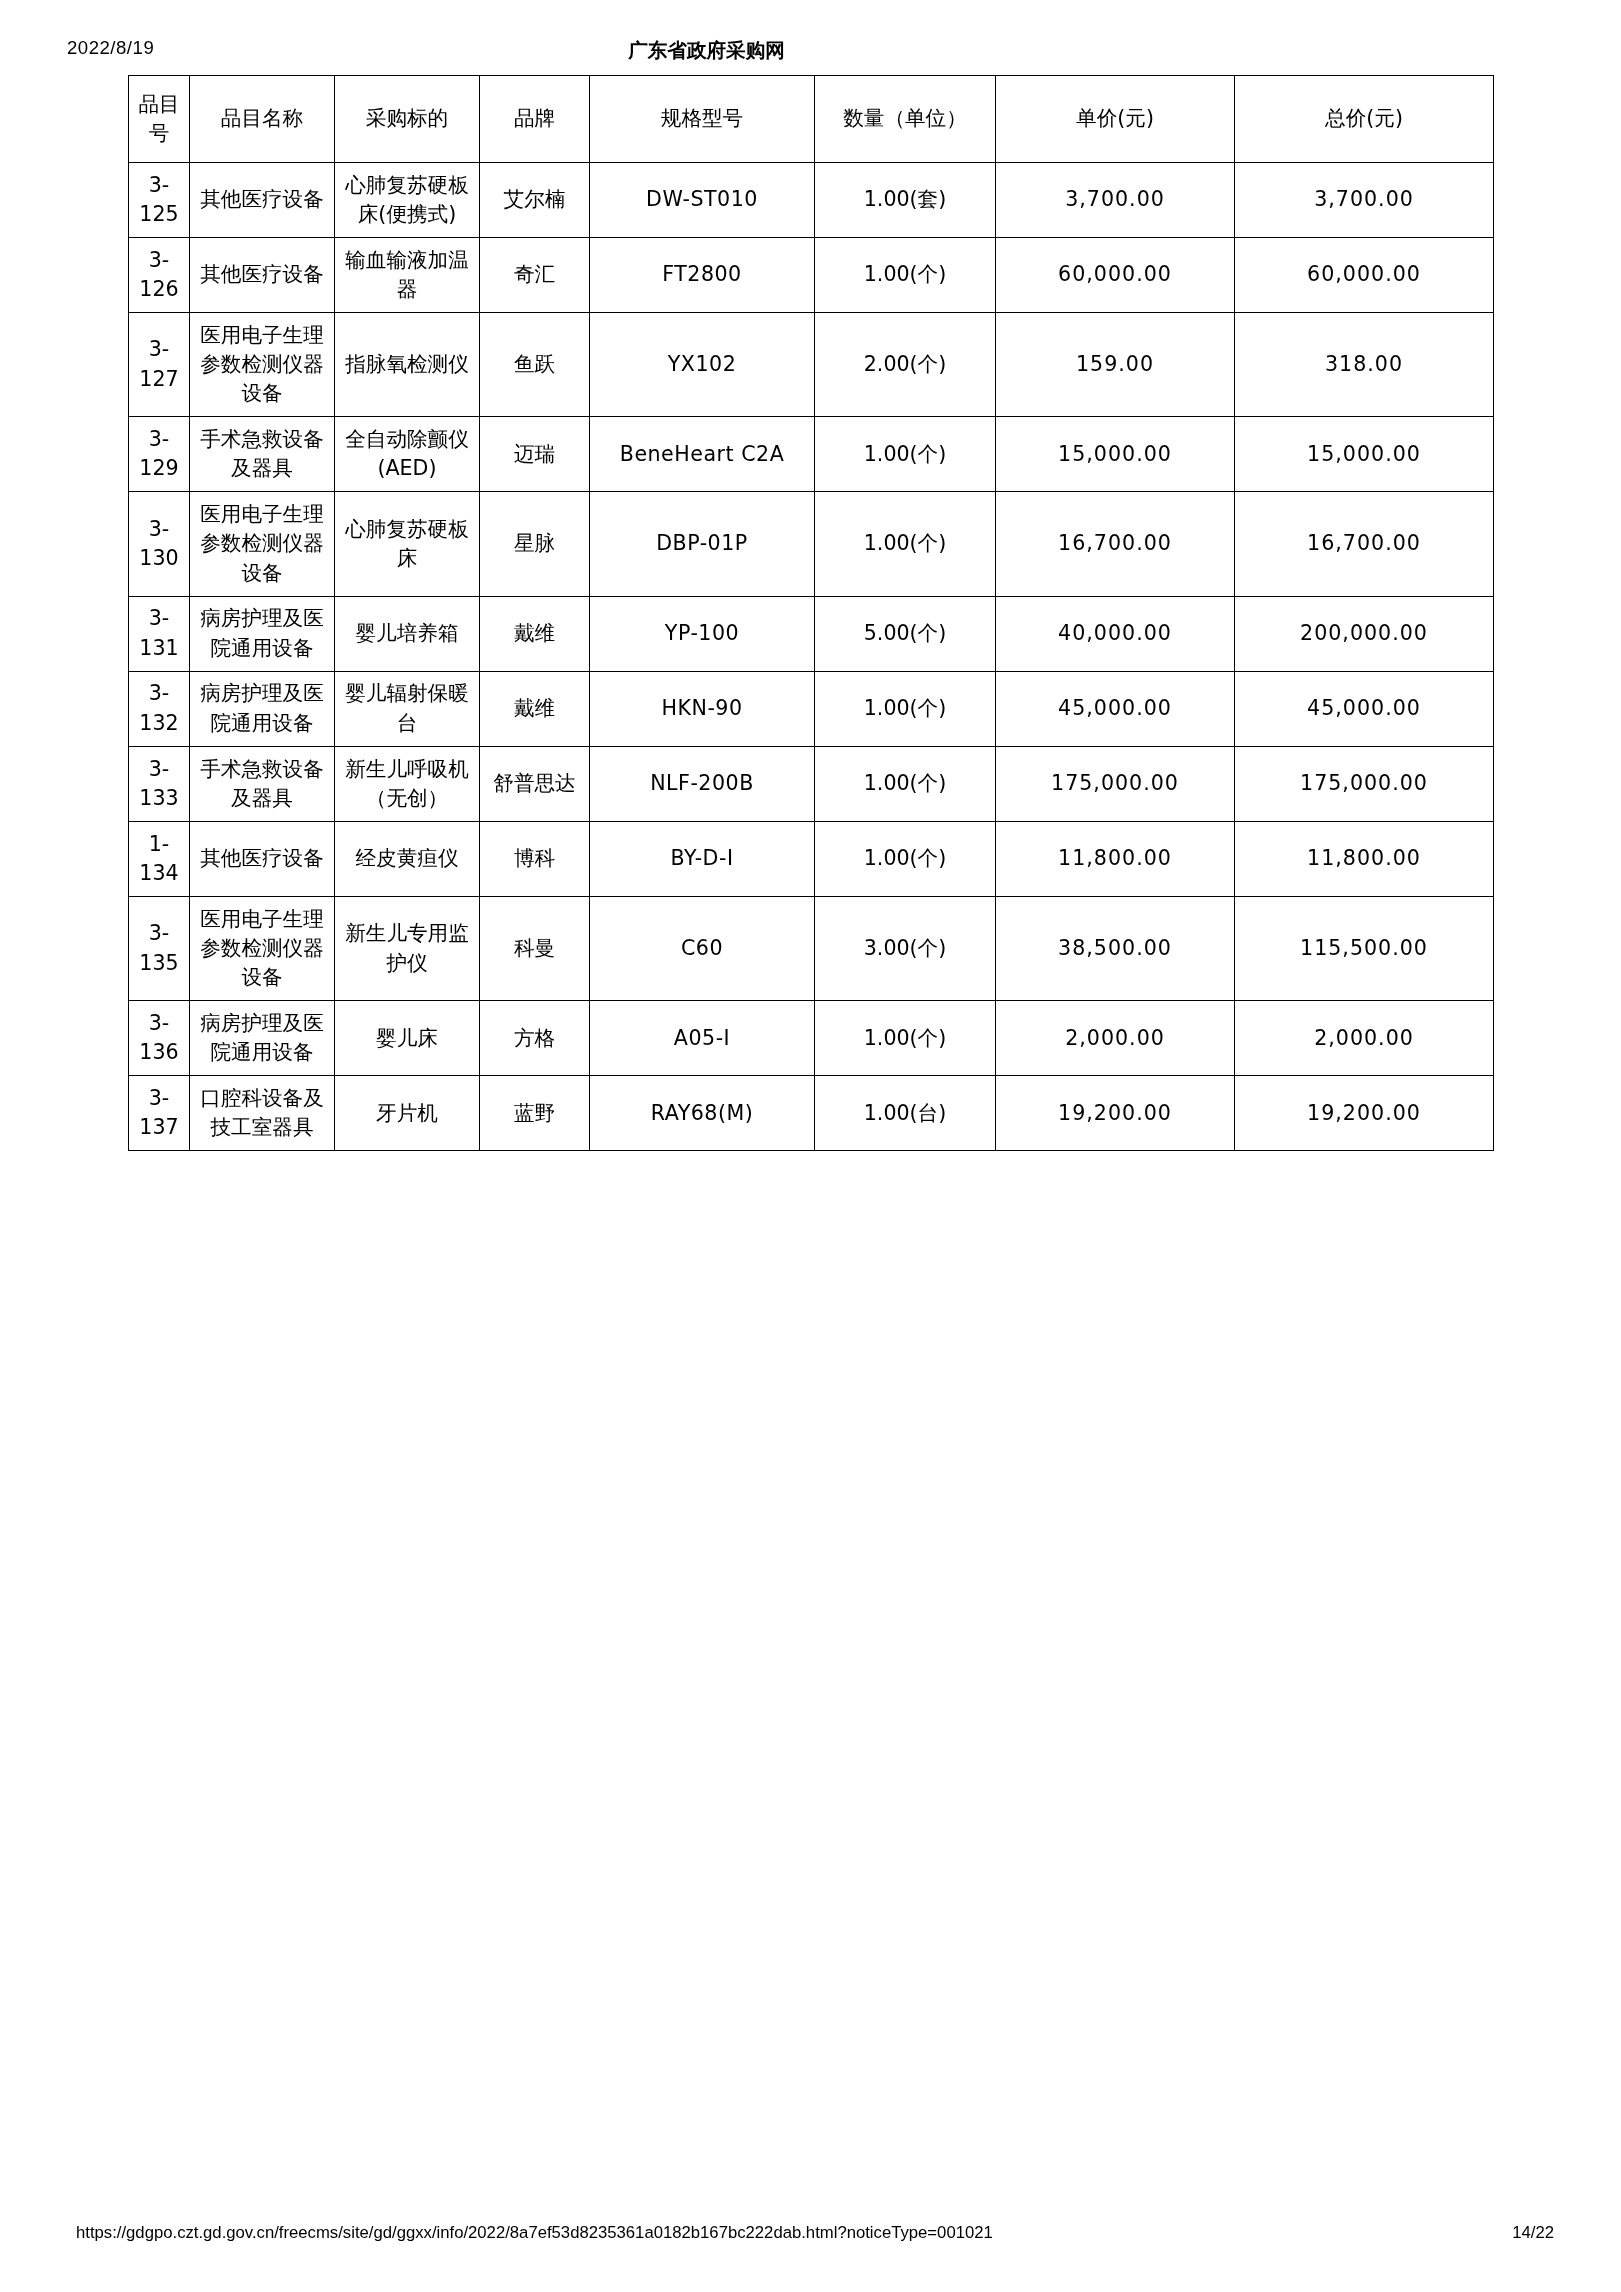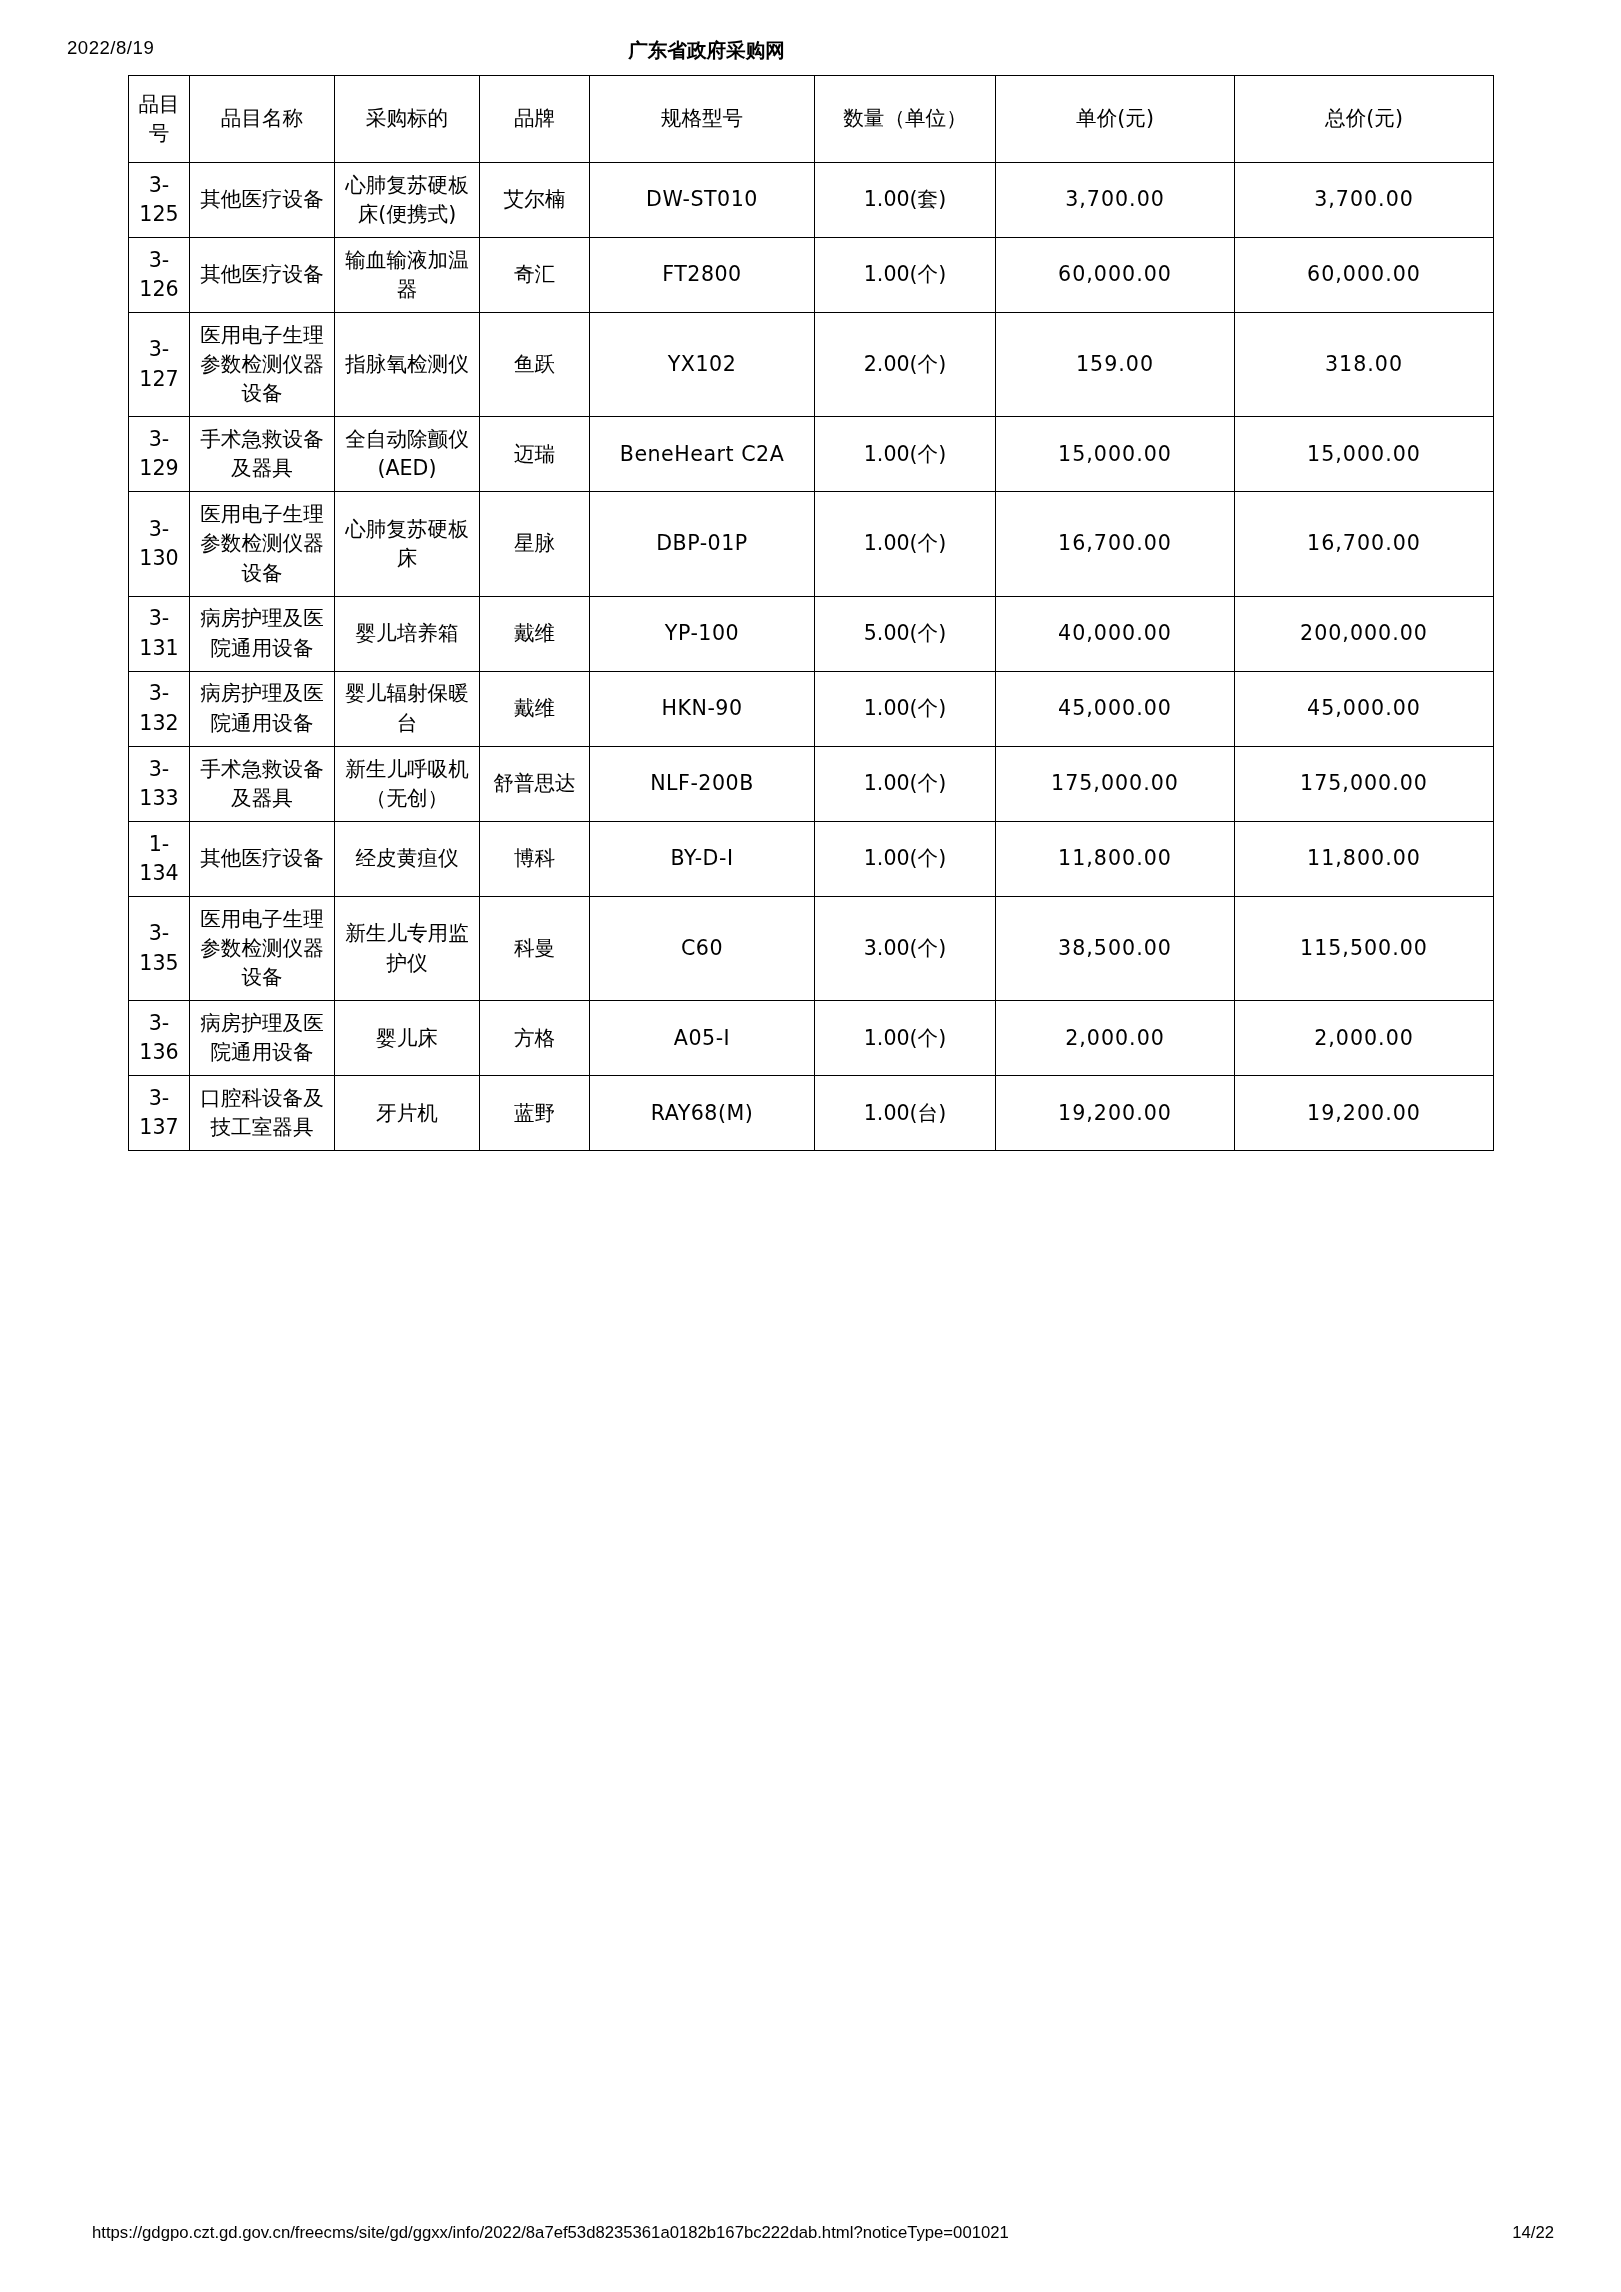--- a/index.html
+++ b/index.html
@@ -110,21 +110,20 @@
     width: 1621px;
     height: 23.5px;
     font-family: "Liberation Sans", sans-serif;
     font-size: 16.7px;
   }
   .footer-url {
     position: absolute;
     left: 76px;
     top: 0;
     white-space: nowrap;
-    margin-left: 16px;
   }
   .footer-page {
     position: absolute;
     right: 67px;
     top: 0;
   }
 </style>
 </head>
 <body>
 

